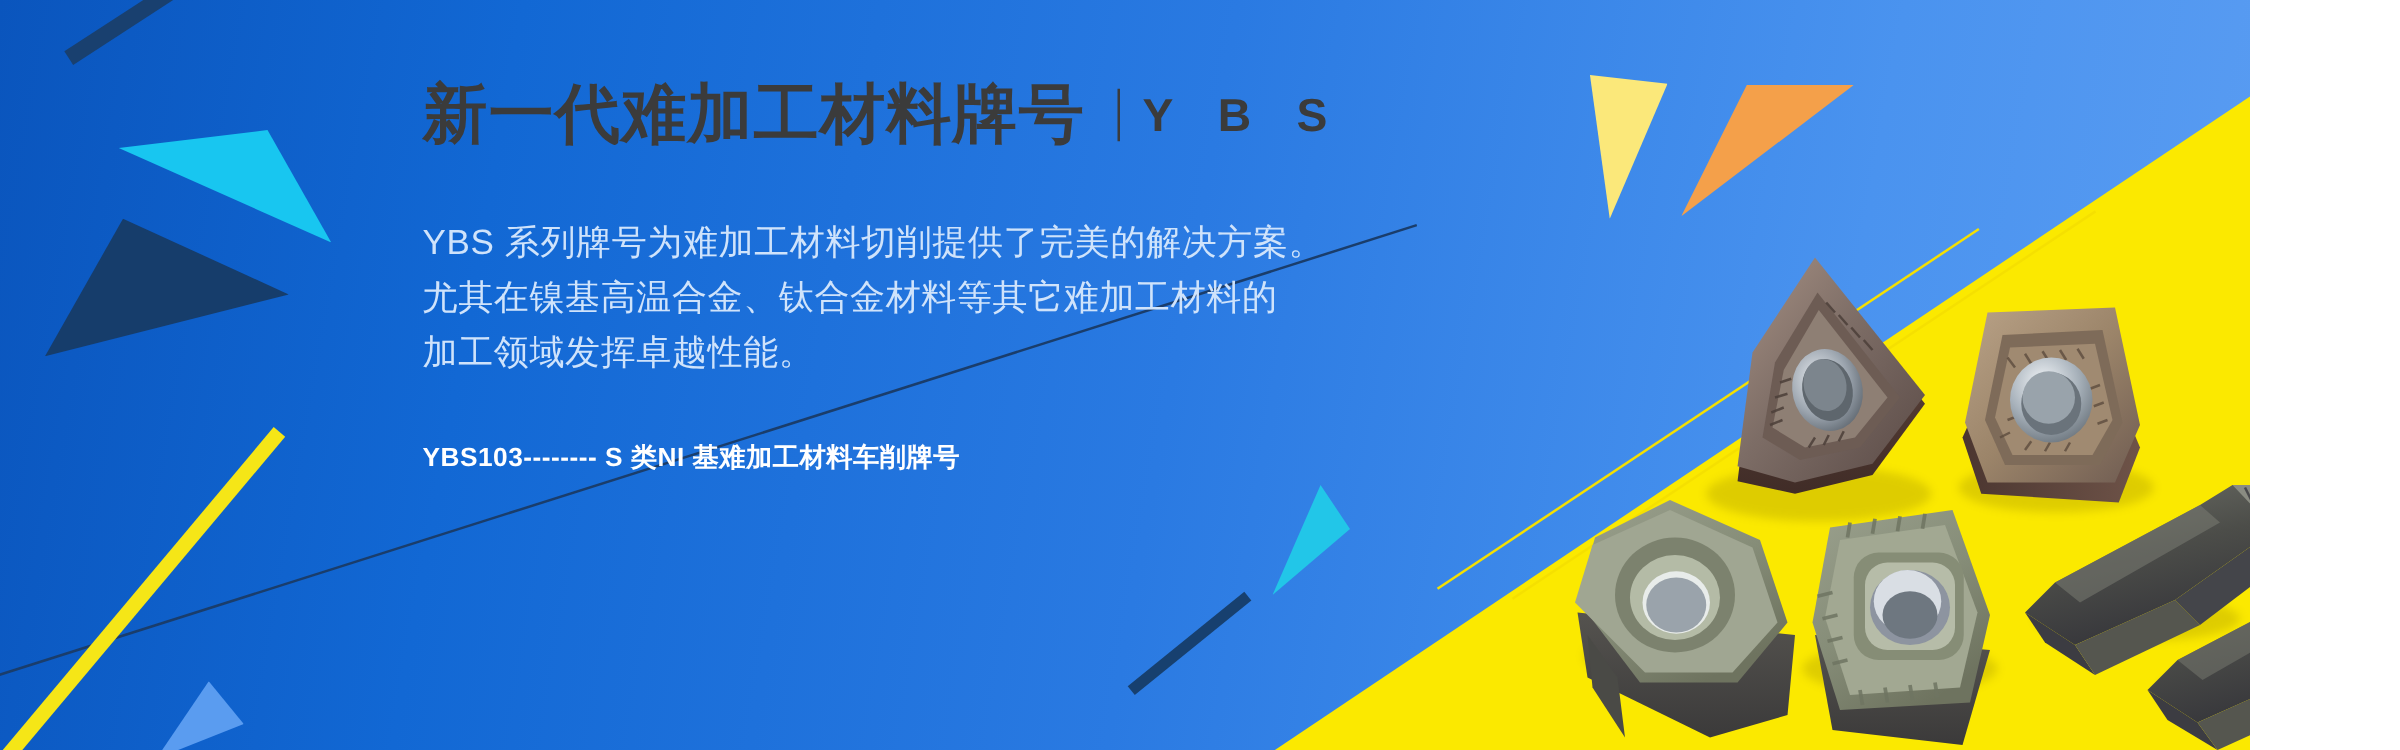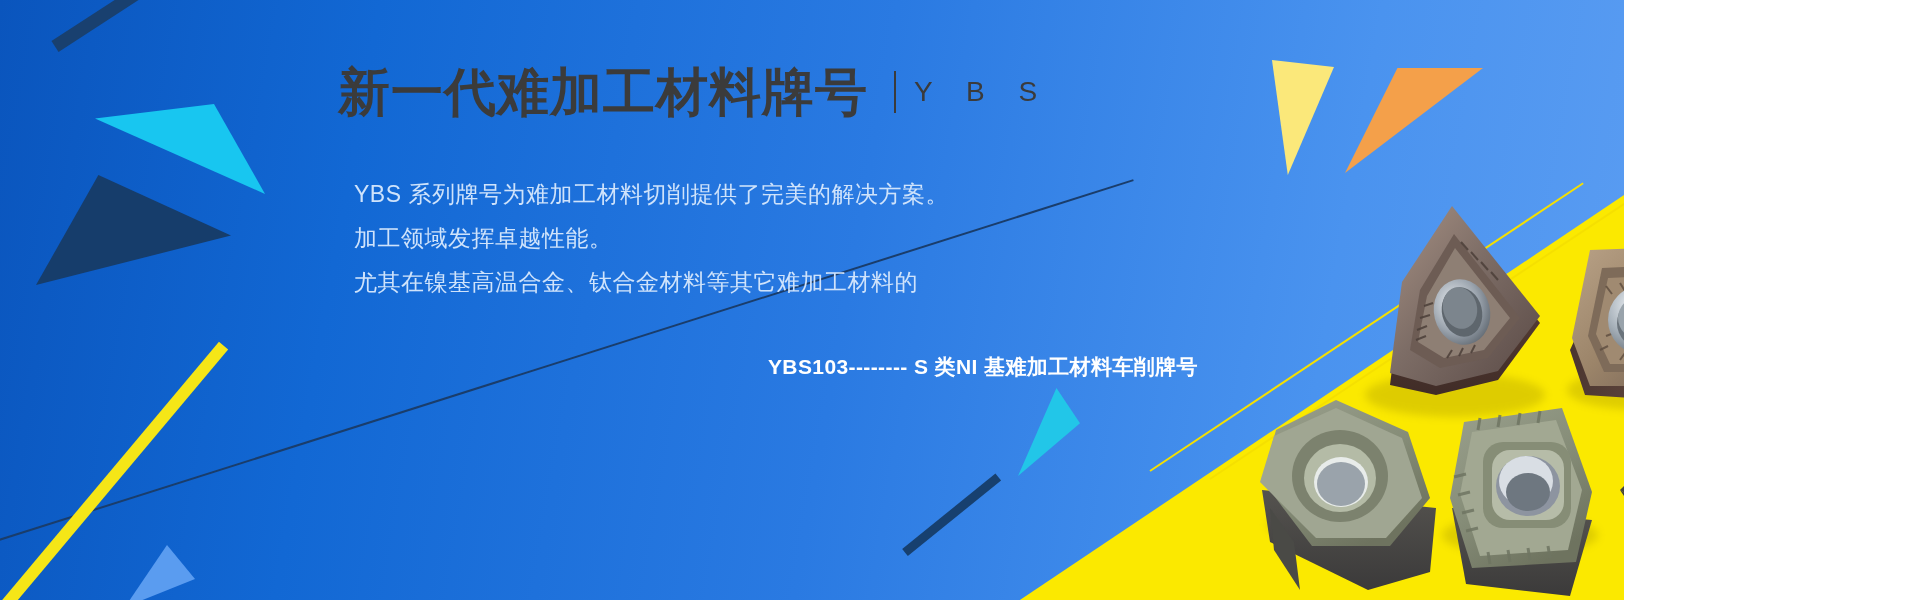--- a/index.html
+++ b/index.html
@@ -1,20 +1,20 @@
 <!DOCTYPE html>
 <html><head>
 <meta charset="utf-8">
 <style>
   html,body{margin:0;padding:0;background:#fff;}
   body{font-family:"Liberation Sans","DejaVu Sans",sans-serif;}
 
   .banner{
     position:relative;
-    width:1624px;
+    width:1800px;
     height:600px;
     overflow:hidden;
     background:linear-gradient(100deg,#0a55bd 0%,#1268d4 22%,#2a7ae2 52%,#4a93ef 80%,#5b9df2 100%);
   }
   .yellow-wedge{
     position:absolute;
     left:0;top:0;width:1920px;height:600px;
     background:#fbe900;
     clip-path:polygon(1930px -10px, 1930px 610px, 1005px 610px);
   }
@@ -110,40 +110,39 @@
     white-space:nowrap;
   }
   .title-sep{
     width:2px;
     height:42px;
     background:#3b3b3b;
     margin:0 18px 0 26px;
     display:inline-block;
   }
   .title-en{
-    font-size:28px;
-    font-weight:400;
+    font-size:37px;
+    font-weight:700;
     color:#3b3b3b;
     letter-spacing:13px;
     line-height:1;
     white-space:nowrap;
     text-align:center;
   }
 
   .desc{
     margin-top:54px;
-    font-size:23px;
+    font-size:28px;
     color:#cfe3fb;
     line-height:44px;
     letter-spacing:0.5px;
-    margin-left:16px;
   }
   .desc div{ white-space:nowrap; }
 
-  .models{ margin-top:38px;text-align:right; }
+  .models{ margin-top:38px; }
   .model-line{
     font-size:21px;
     font-weight:700;
     color:#ffffff;
     line-height:49px;
     letter-spacing:0.4px;
     white-space:nowrap;
   }
 
   
@@ -173,22 +172,22 @@
   <div class="copy">
 
     <div class="title-row">
       <span class="title-zh">新一代难加工材料牌号</span>
       <span class="title-sep"></span>
       <span class="title-en">Y B S</span>
     </div>
 
     <div class="desc">
       <div>YBS 系列牌号为难加工材料切削提供了完美的解决方案。</div>
+      <div>尤其在镍基高温合金、钛合金材料等其它难加工材料的</div>
       <div>加工领域发挥卓越性能。</div>
-      <div>尤其在镍基高温合金、钛合金材料等其它难加工材料的</div>
     </div>
 
     <div class="models">
       <div class="model-line">YBS103-------- S 类NI 基难加工材料车削牌号</div>
     </div>
 
   </div>
 
   <div class="products">
     <svg width="680" height="410" viewBox="0 0 680 410">

